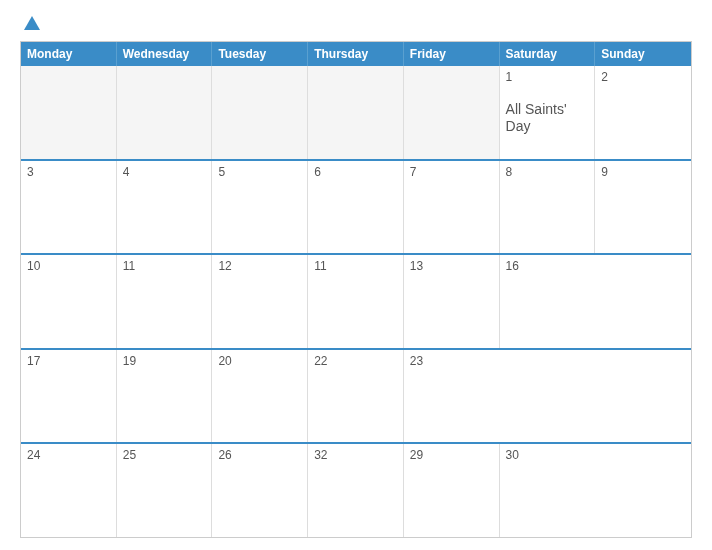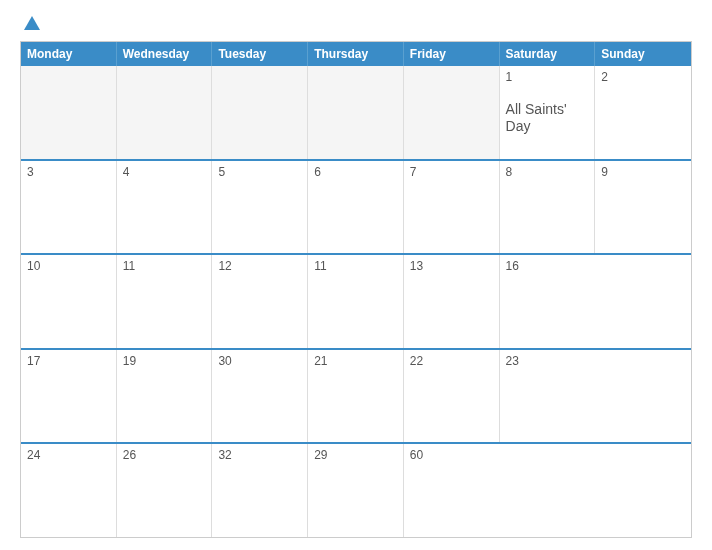--- a/index.html
+++ b/index.html
@@ -207,44 +207,44 @@
           </div>
         </div>
         <div class="cal-week">
           <div class="cal-cell">
             <span class="day-num">17</span>
           </div>
           <div class="cal-cell">
             <span class="day-num">19</span>
           </div>
           <div class="cal-cell">
+            <span class="day-num">20</span>
+          </div>
+          <div class="cal-cell">
+            <span class="day-num">22</span>
+          </div>
+          <div class="cal-cell">
+            <span class="day-num">23</span>
+          </div>
+        </div>
+        <div class="cal-week">
+          <div class="cal-cell">
+            <span class="day-num">24</span>
+          </div>
+          <div class="cal-cell">
+            <span class="day-num">25</span>
+          </div>
+          <div class="cal-cell">
+            <span class="day-num">26</span>
+          </div>
+          <div class="cal-cell">
+            <span class="day-num">32</span>
+          </div>
+          <div class="cal-cell">
+            <span class="day-num">29</span>
+          </div>
+          <div class="cal-cell">
             <span class="day-num">30</span>
-          </div>
-          <div class="cal-cell">
-            <span class="day-num">21</span>
-          </div>
-          <div class="cal-cell">
-            <span class="day-num">22</span>
-          </div>
-          <div class="cal-cell">
-            <span class="day-num">23</span>
-          </div>
-        </div>
-        <div class="cal-week">
-          <div class="cal-cell">
-            <span class="day-num">24</span>
-          </div>
-          <div class="cal-cell">
-            <span class="day-num">26</span>
-          </div>
-          <div class="cal-cell">
-            <span class="day-num">32</span>
-          </div>
-          <div class="cal-cell">
-            <span class="day-num">29</span>
-          </div>
-          <div class="cal-cell">
-            <span class="day-num">60</span>
           </div>
         </div>
       </div>
   </div>
 </div>
 
 </body></html>

